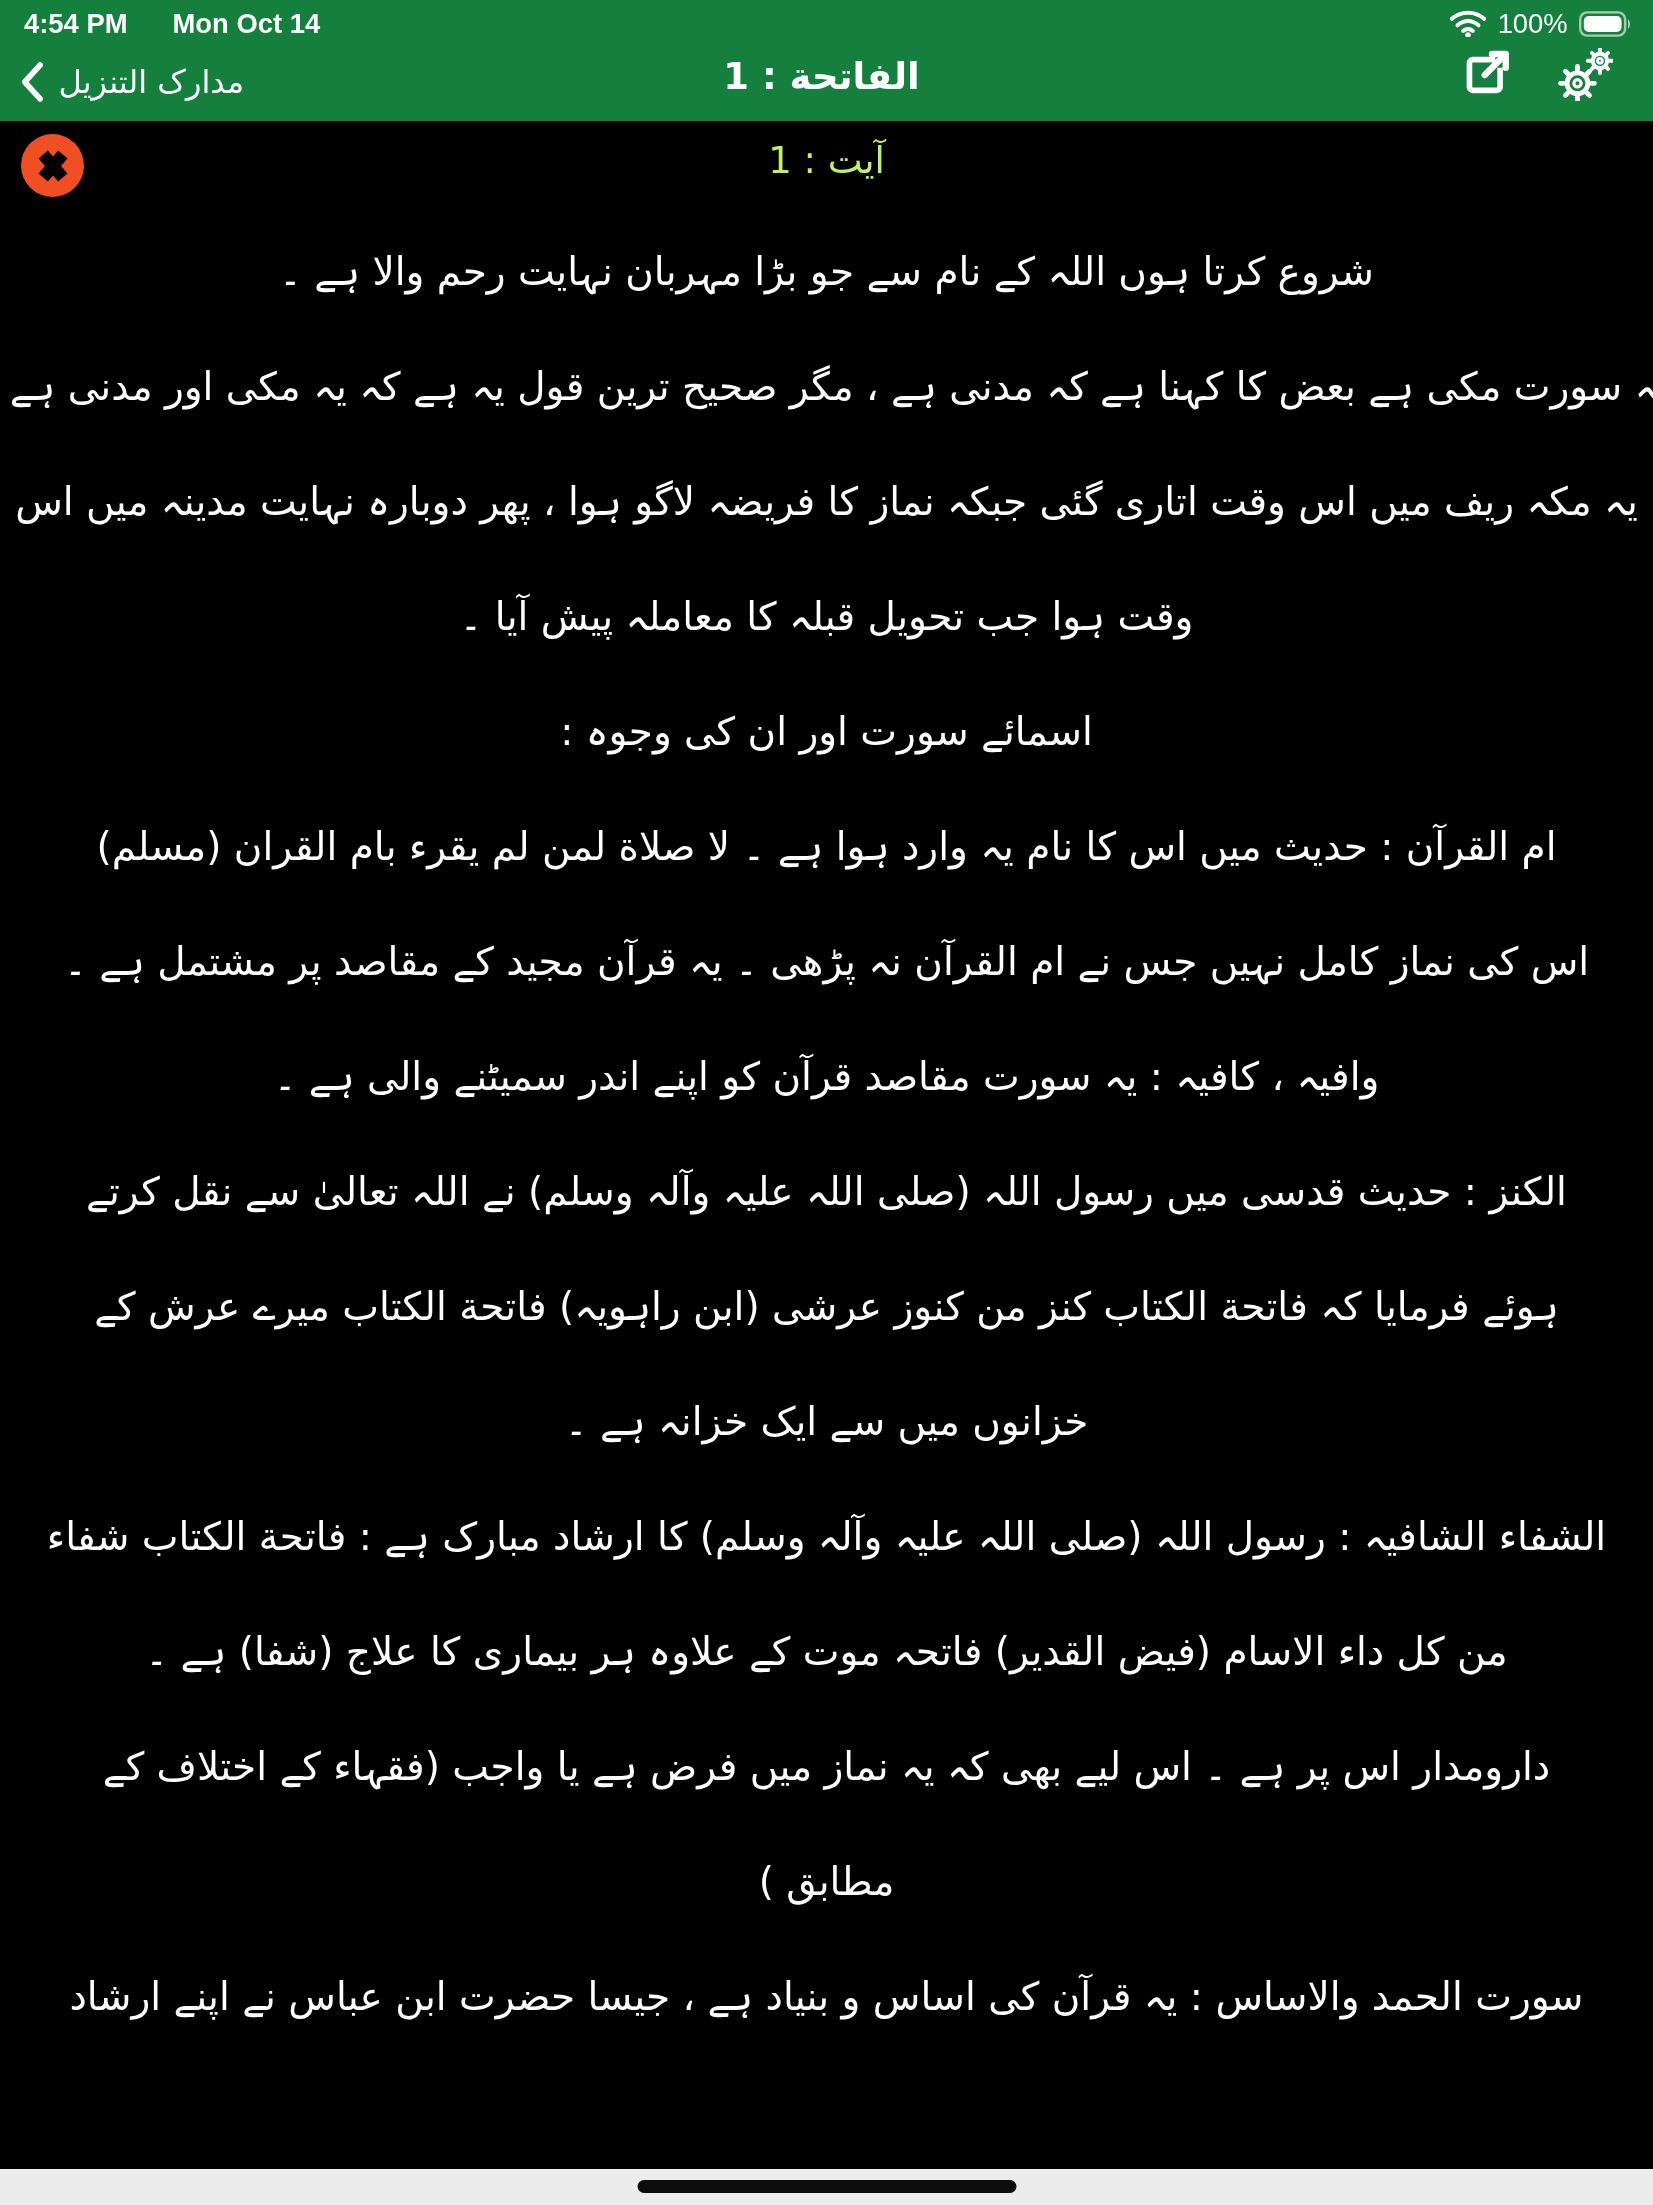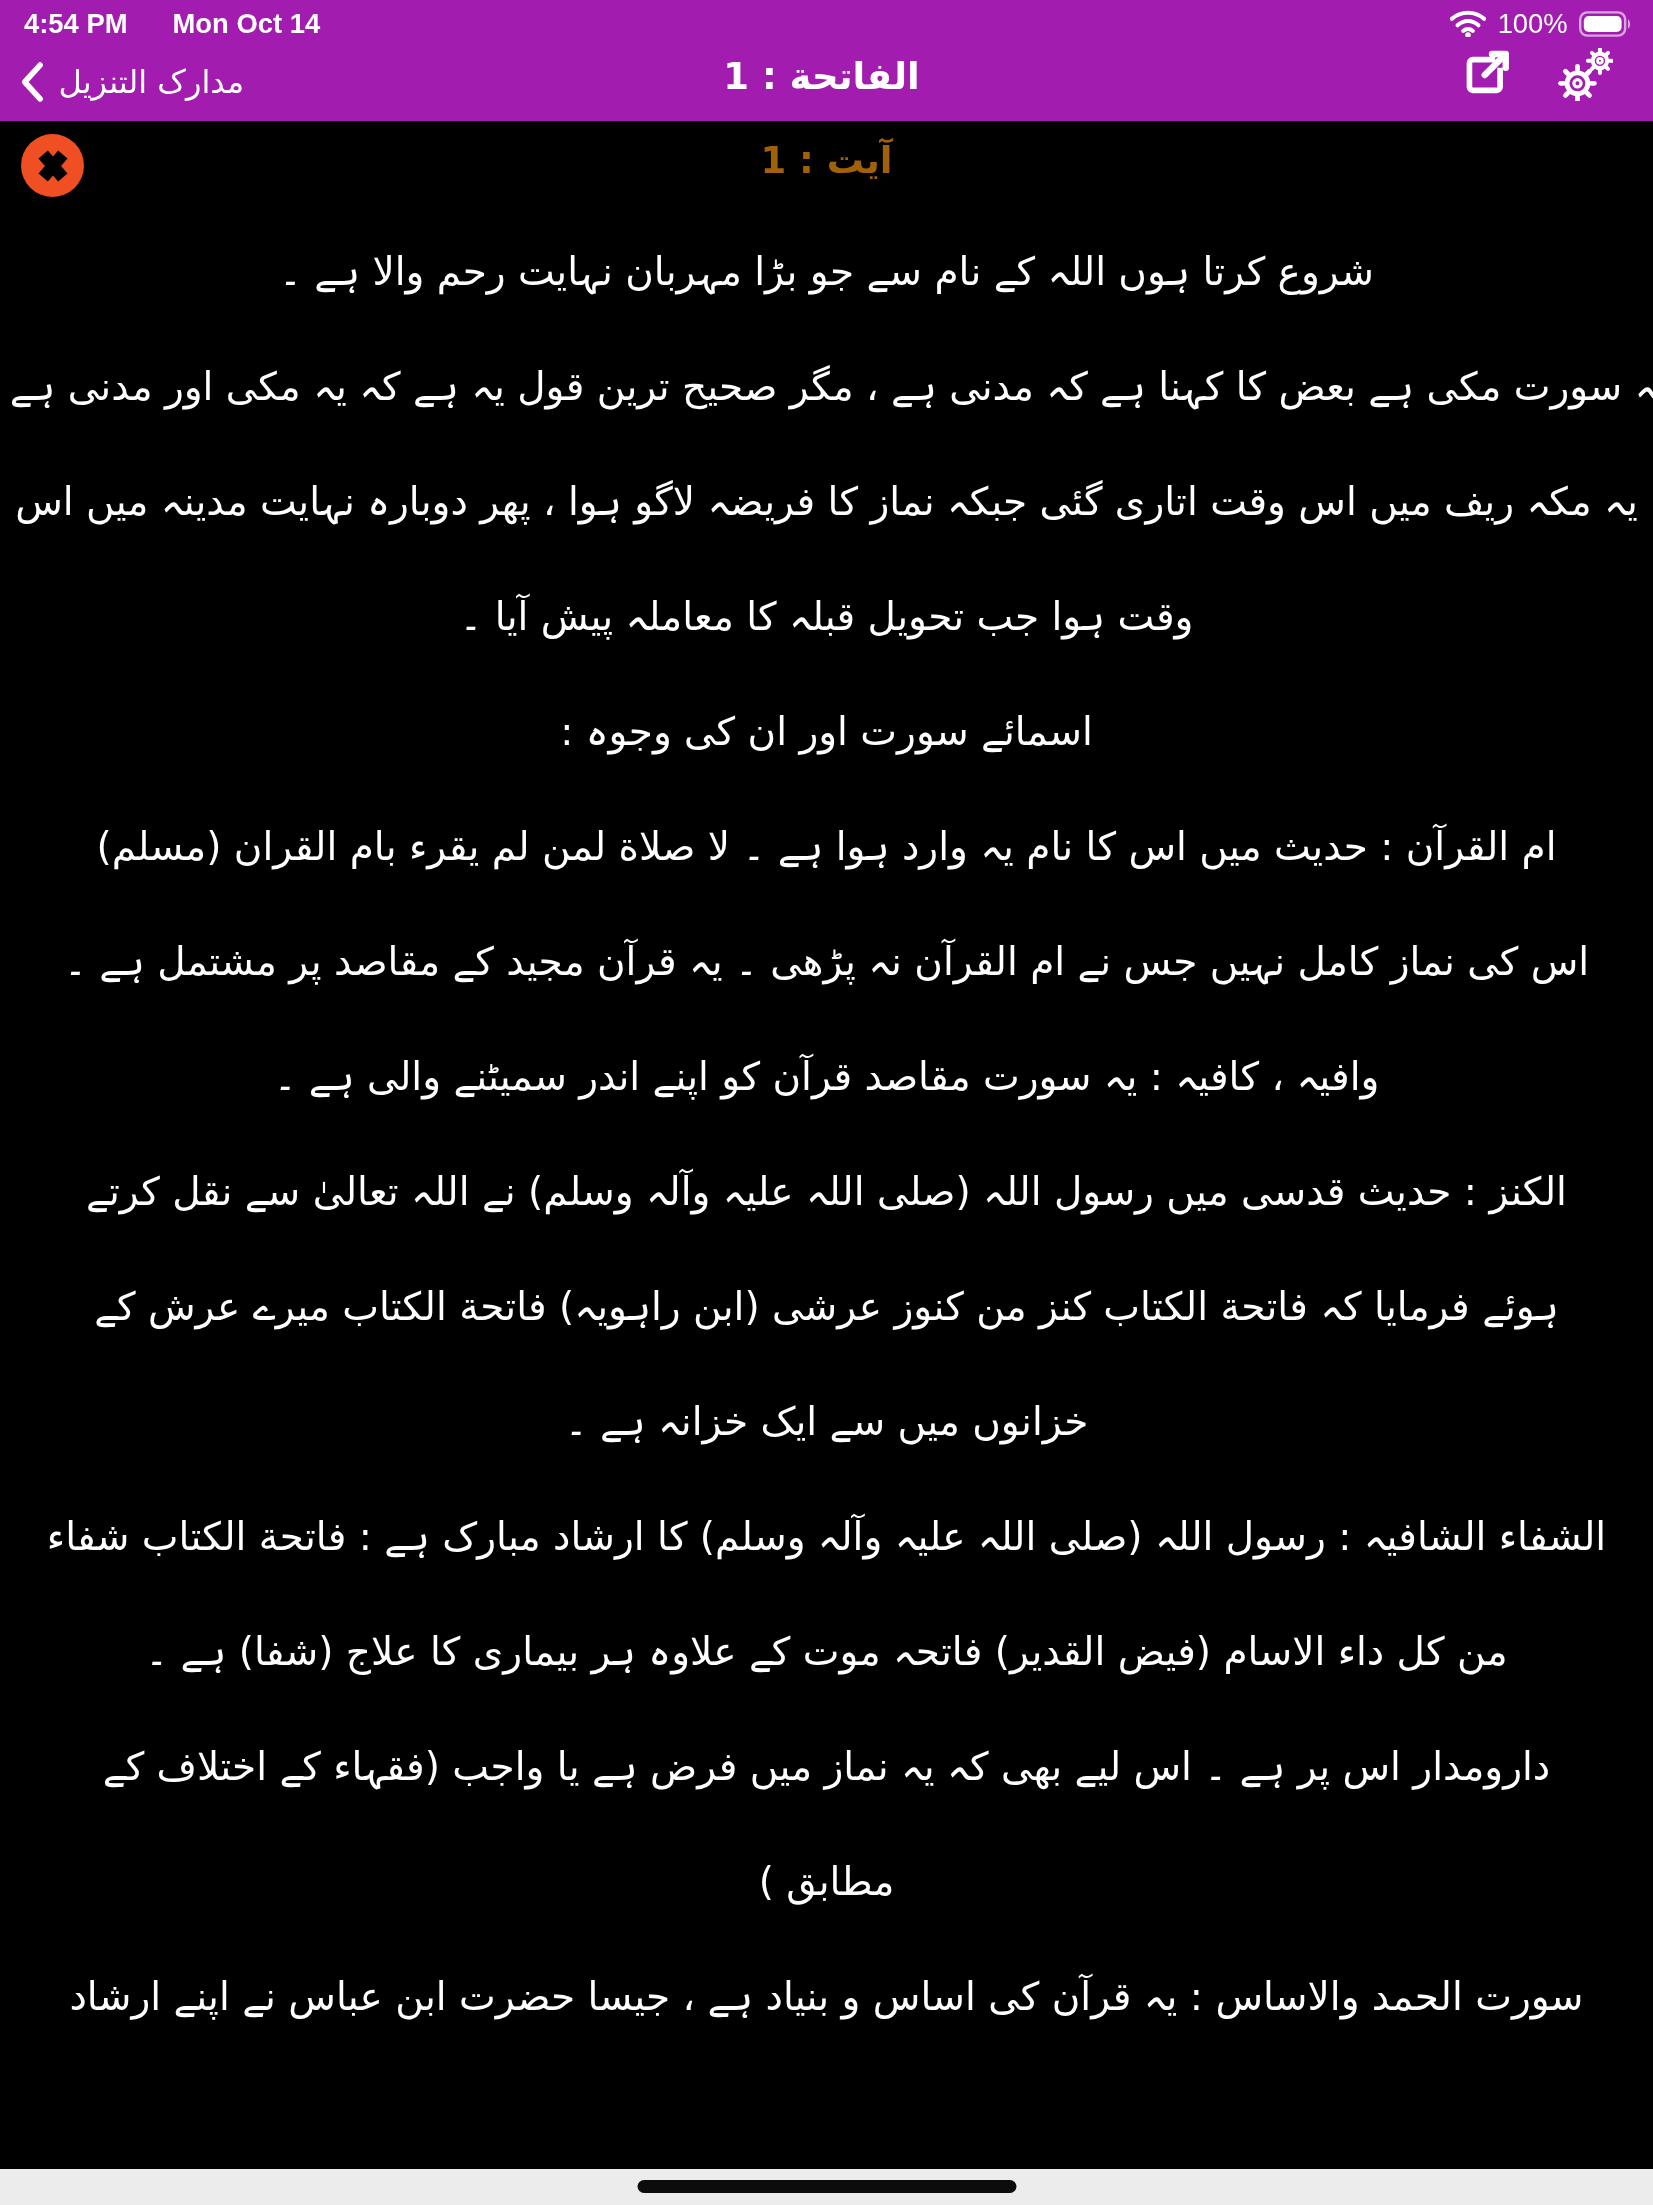--- a/index.html
+++ b/index.html
@@ -6,21 +6,21 @@
   body{
     width:1653px;height:2205px;
     background:#000;
     position:relative;
     overflow:hidden;
     font-family:"Liberation Sans", sans-serif;
   }
   
   .header{
     position:absolute;top:0;left:0;width:1653px;height:121px;
-    background:#a21caf;
+    background:#15803d;
   }
   .statusbar{
     position:absolute;top:6.5px;left:24px;right:21px;height:34px;
     display:flex;justify-content:space-between;align-items:center;
     color:#fff;font-size:27.4px;
   }
   .status-left{display:flex;gap:21px;align-items:center;}
   .status-time{font-weight:bold;}
   .status-date{font-weight:600;margin-left:24px;}
   .status-right{display:flex;gap:11.3px;align-items:center;}
@@ -49,21 +49,21 @@
     background:#000;overflow:hidden;
   }
   .close-btn{
     position:absolute;left:21px;top:13px;width:63px;height:63px;
     border-radius:50%;background:#F04E23;
     display:flex;align-items:center;justify-content:center;cursor:pointer;
   }
   .ayah-heading{
     position:absolute;top:6.5px;left:0;width:100%;height:65px;
     display:flex;align-items:center;justify-content:center;
-    color:#a16207;font-size:37px;font-weight:bold;direction:rtl;
+    color:#bef264;font-size:37px;font-weight:normal;direction:rtl;
     font-family:"DejaVu Sans", sans-serif;
   }
   .lines{
     position:absolute;top:93px;left:16px;width:1621px;
   }
   .line{
     height:115px;
     display:flex;align-items:center;justify-content:center;
     color:#fff;font-size:39px;direction:rtl;
     font-family:"DejaVu Sans", sans-serif;

